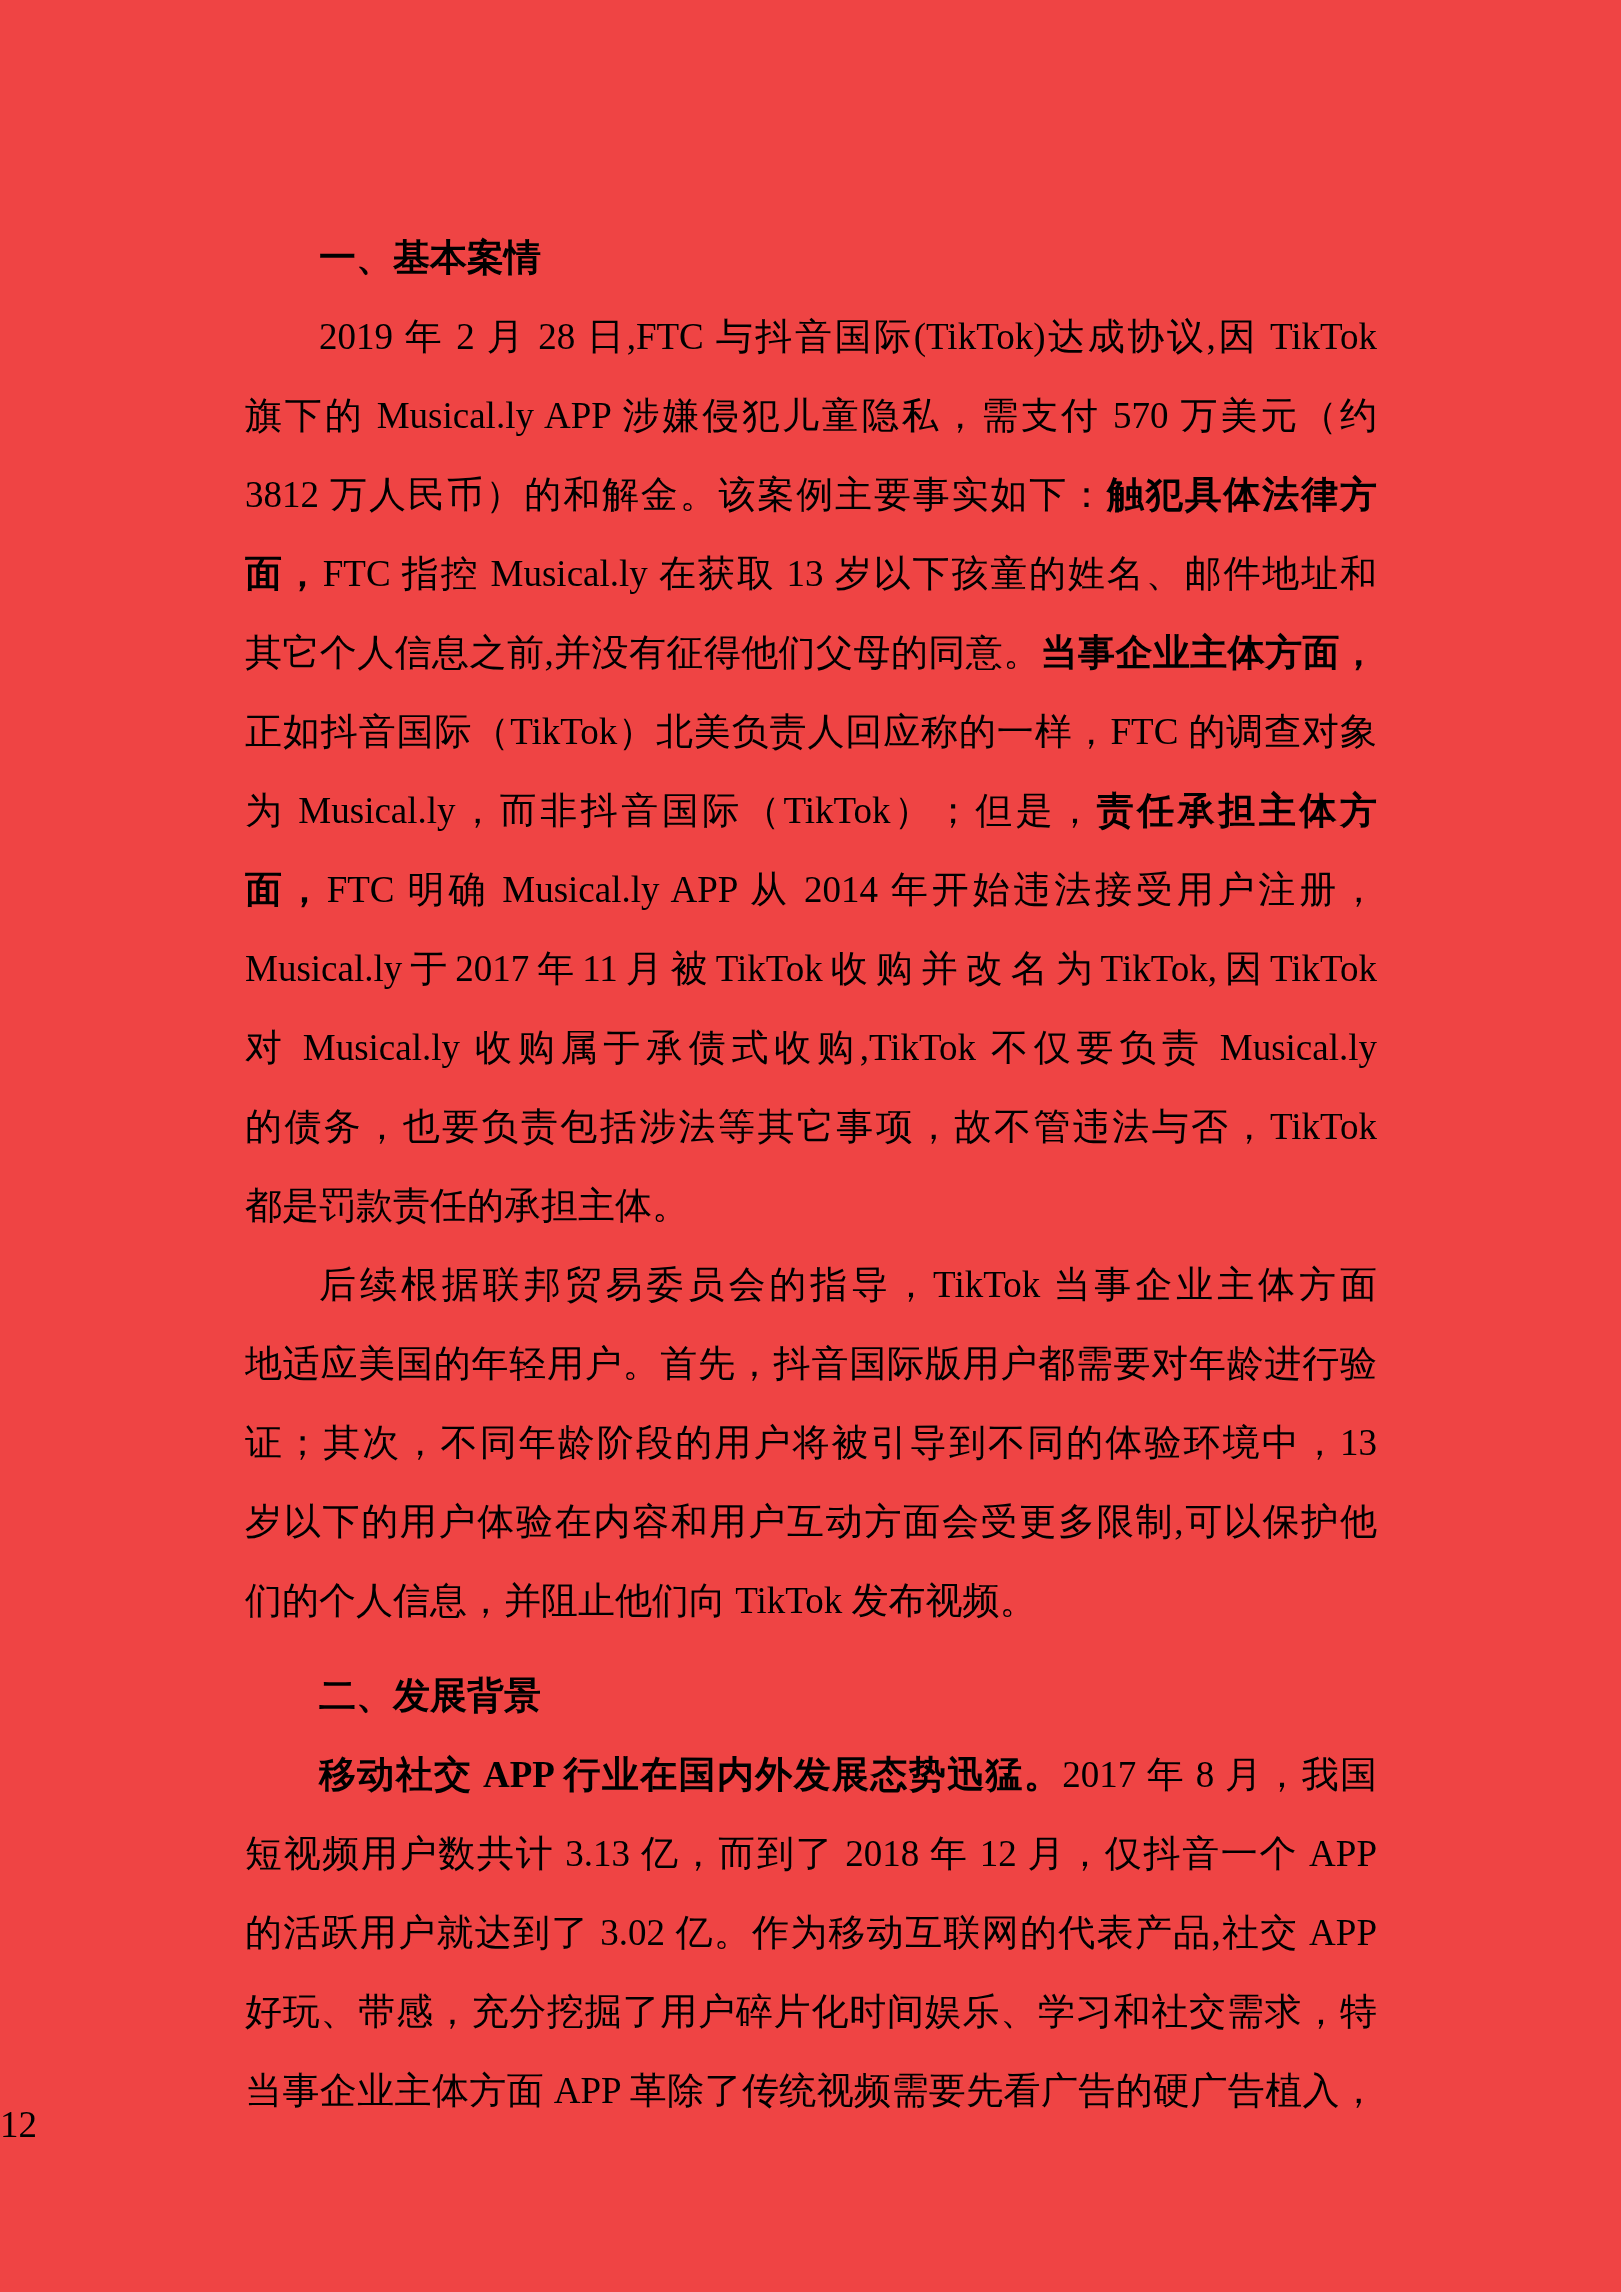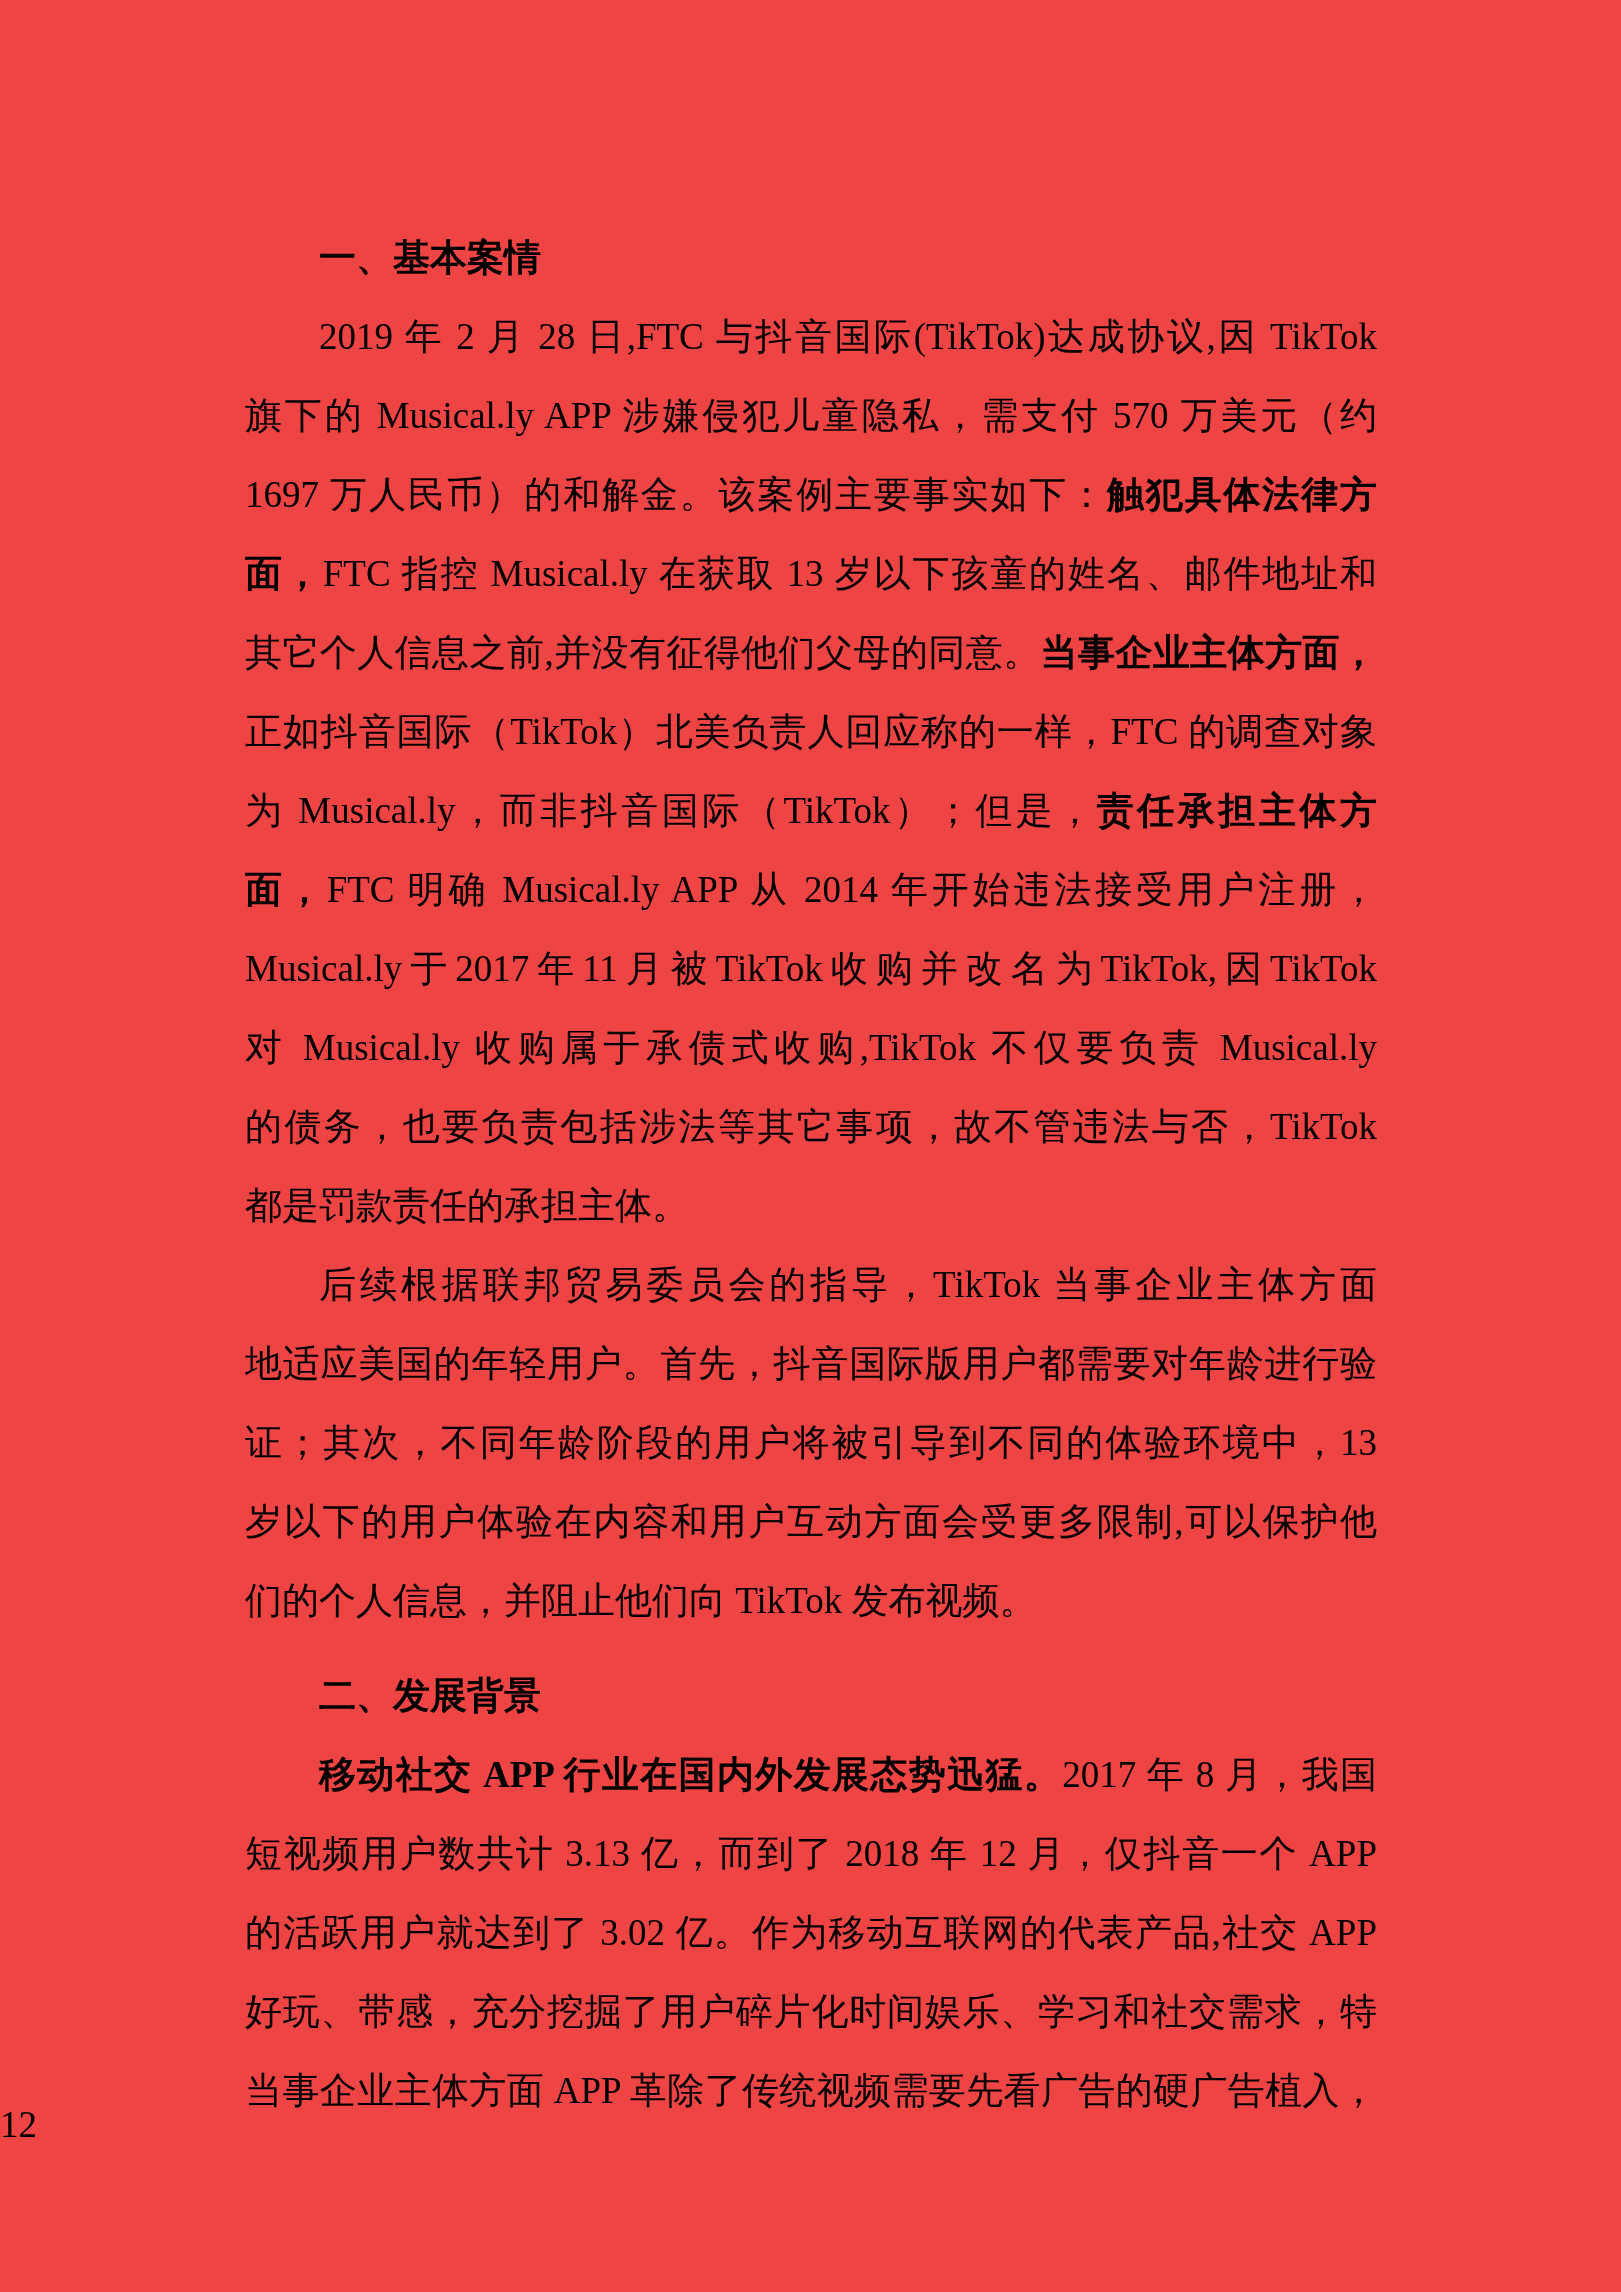--- a/index.html
+++ b/index.html
@@ -55,21 +55,21 @@
   }
 </style>
 </head>
 <body>
 
 <div class="page">
   <div class="content" id="content">
       <div class="line indent"><span class="seg-bold">一、基本案情</span></div>
       <div class="line justify indent"><span class="seg">2019 年 2 月 28 日,FTC 与抖音国际(TikTok)达成协议,因 TikTok</span></div>
       <div class="line justify"><span class="seg">旗下的 Musical.ly APP 涉嫌侵犯儿童隐私，需支付 570 万美元（约</span></div>
-      <div class="line justify"><span class="seg">1697 万人民币）的和解金。该案例主要事实如下：</span><span class="seg-bold">触犯具体法律方</span></div>
+      <div class="line justify"><span class="seg">3812 万人民币）的和解金。该案例主要事实如下：</span><span class="seg-bold">触犯具体法律方</span></div>
       <div class="line justify"><span class="seg-bold">面，</span><span class="seg">FTC 指控 Musical.ly 在获取 13 岁以下孩童的姓名、邮件地址和</span></div>
       <div class="line justify"><span class="seg">其它个人信息之前,并没有征得他们父母的同意。</span><span class="seg-bold">当事企业主体方面，</span></div>
       <div class="line justify"><span class="seg">正如抖音国际（TikTok）北美负责人回应称的一样，FTC 的调查对象</span></div>
       <div class="line justify"><span class="seg">为 Musical.ly，而非抖音国际（TikTok）；但是，</span><span class="seg-bold">责任承担主体方</span></div>
       <div class="line justify"><span class="seg-bold">面，</span><span class="seg">FTC 明确 Musical.ly APP 从 2014 年开始违法接受用户注册，</span></div>
       <div class="line justify"><span class="seg">Musical.ly于2017年11月被TikTok收购并改名为TikTok,因TikTok</span></div>
       <div class="line justify"><span class="seg">对 Musical.ly 收购属于承债式收购,TikTok 不仅要负责 Musical.ly</span></div>
       <div class="line justify"><span class="seg">的债务，也要负责包括涉法等其它事项，故不管违法与否，TikTok</span></div>
       <div class="line"><span class="seg">都是罚款责任的承担主体。</span></div>
       <div class="line justify indent"><span class="seg">后续根据联邦贸易委员会的指导，TikTok 当事企业主体方面</span></div>

